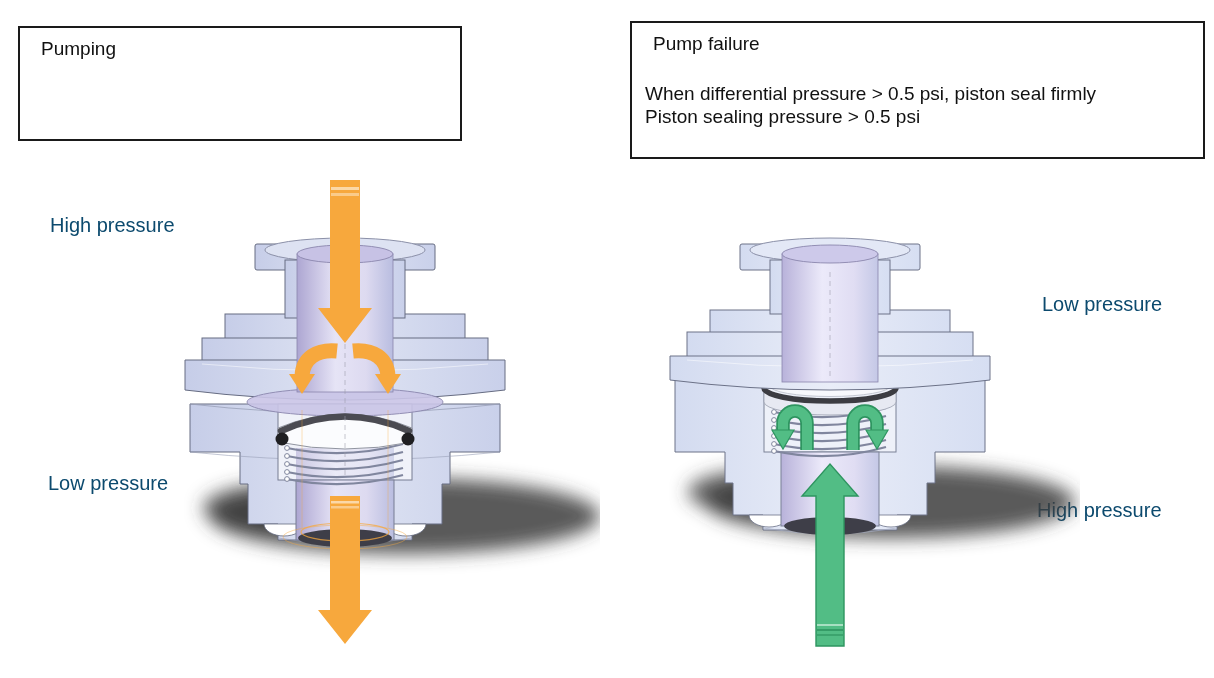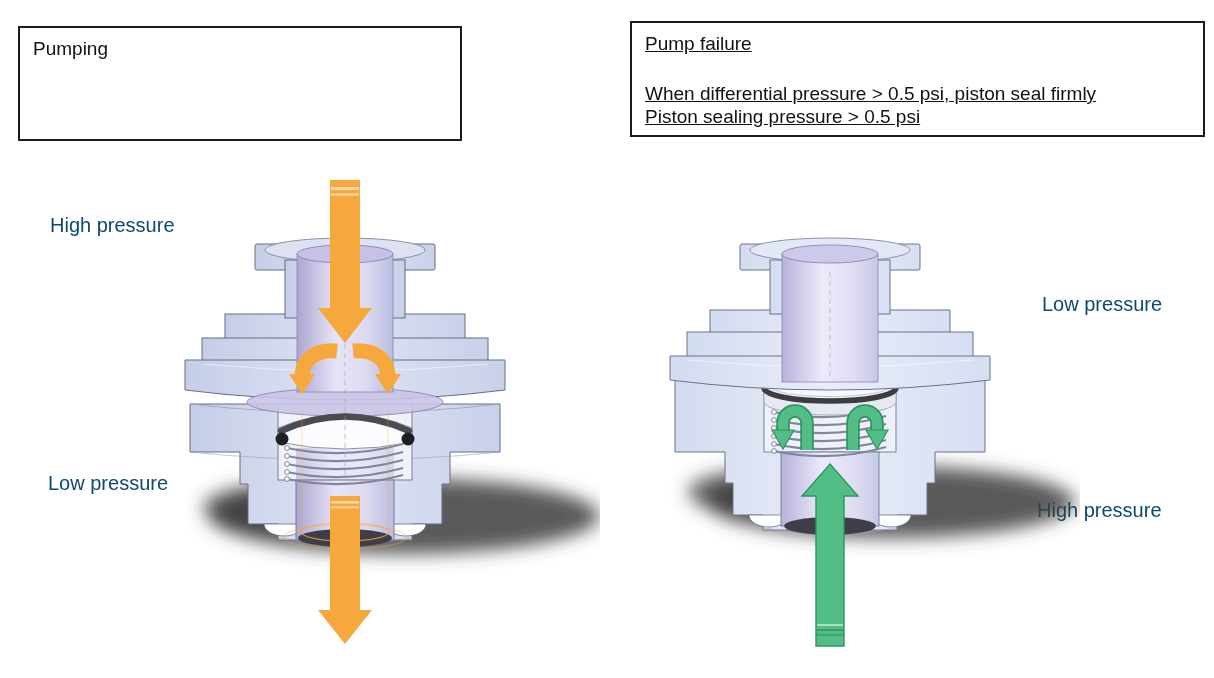--- a/index.html
+++ b/index.html
@@ -4,40 +4,40 @@
 <style>
   html,body{margin:0;padding:0;background:#ffffff;}
   .stage{
     position:relative;width:1214px;height:678px;background:#ffffff;
     font-family:"Liberation Sans", sans-serif;color:#111;overflow:hidden;
   }
   .note-box{
     position:absolute;border:2px solid #1a1a1a;background:#fff;
     font-size:19px;line-height:1.22;padding:9px 13px;box-sizing:border-box;
   }
-  .note-box .title{margin:0 0 27px 0;}
+  .note-box .title{margin:0 0 27px 8px;}
   .note-box .body-line{margin:0;}
   .p-label{position:absolute;font-size:20px;color:#0c4a6e;white-space:nowrap;}
   .fig{position:absolute;}
   .flowL{fill:var(--flow-left,#F7A83D);}
   .flowLs{stroke:var(--flow-left,#F7A83D);}
   .flowR{fill:var(--flow-right,#52BD85);}
   .flowRs{stroke:var(--flow-right,#52BD85);}
   svg{display:block;}
 </style>
 </head>
 <body>
 
 <div class="stage">
 
   <div class="note-box" style="left:18px;top:26px;width:444px;height:115px;">
     <p class="title">Pumping</p>
   </div>
 
-  <div class="note-box" style="left:630px;top:21px;width:575px;height:116px;text-decoration:underline;">
+  <div class="note-box" style="left:630px;top:21px;width:575px;height:138px;">
     <p class="title">Pump failure</p>
     <p class="body-line">When differential pressure &gt; 0.5 psi, piston seal firmly</p>
     <p class="body-line">Piston sealing pressure &gt; 0.5 psi</p>
   </div>
 
   <div class="p-label" style="left:50px;top:214px;">High pressure</div>
   <div class="p-label" style="left:48px;top:472px;">Low pressure</div>
   <div class="p-label" style="left:1042px;top:293px;">Low pressure</div>
   <div class="p-label" style="left:1037px;top:499px;">High pressure</div>
 

